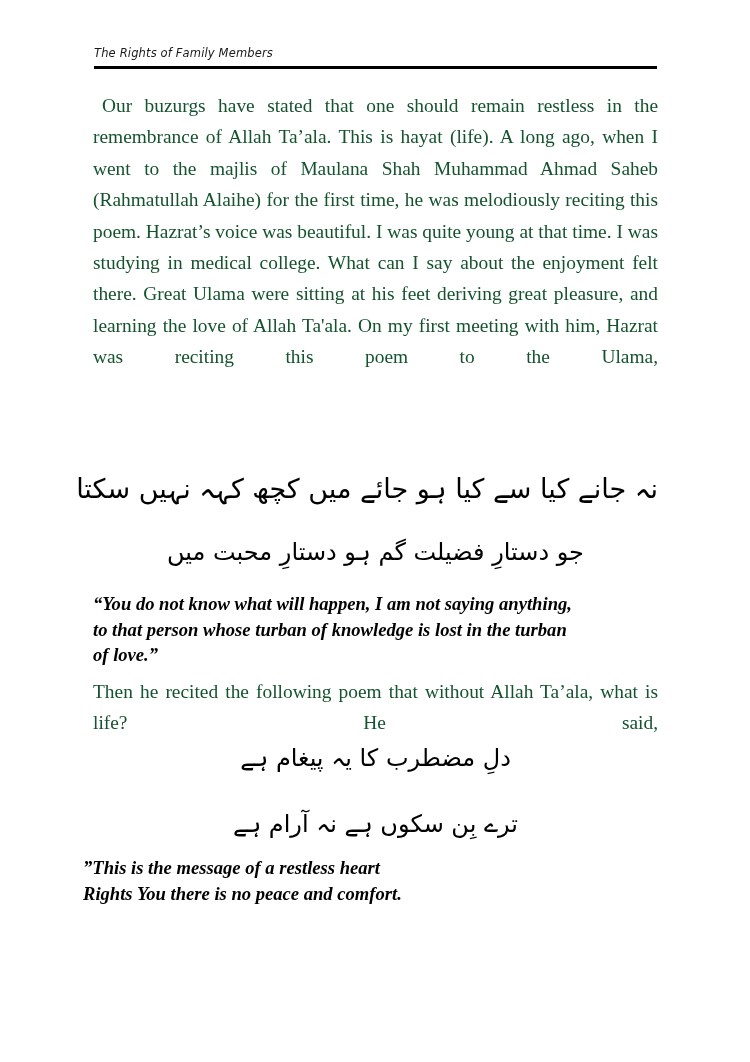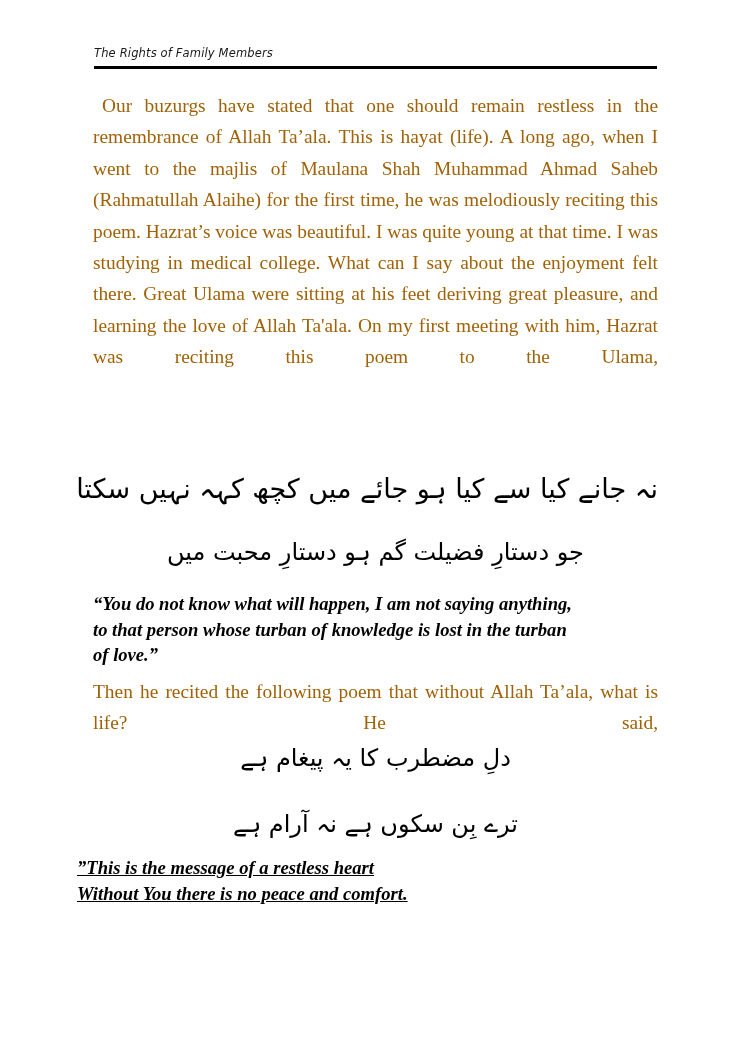--- a/index.html
+++ b/index.html
@@ -49,21 +49,21 @@
     position: absolute;
     left: 93px;
     top: 90px;
     width: 565px;
   }
 
   .body-paragraph {
     font-family: "Liberation Serif", "DejaVu Serif", serif;
     font-size: 19.4px;
     line-height: 31.4px;
-    color: #a16207;
+    color: #14532d;
     text-align: justify;
     text-justify: inter-word;
     margin: 0;
     -webkit-hyphens: none;
     hyphens: none;
   }
 
   .body-paragraph.first-para {
     text-indent: 9px;
   }
@@ -144,24 +144,23 @@
 
   .poem-two-line-2 {
     position: absolute;
     left: 93px;
     top: 802px;
     width: 565px;
   }
 
   .translation-two {
     position: absolute;
-    left: 77px;
+    left: 83px;
     top: 855px;
     width: 565px;
-    text-decoration: underline;
   }
 
   .poem-two-line-3 {
     position: absolute;
     left: 93px;
     top: 922px;
     width: 565px;
     margin-top: 27px;
   }
 
@@ -205,20 +204,20 @@
   <div class="paragraph-two">
     <p class="body-paragraph">Then he recited the following poem that without Allah Ta’ala, what is life? He said,</p>
   </div>
 
   <div class="urdu-line size-md poem-two-line-1">دلِ مضطرب کا یہ پیغام ہے</div>
 
   <div class="urdu-line size-md poem-two-line-2">ترے بِن سکوں ہے نہ آرام ہے</div>
 
   <div class="translation-two">
     <div class="translation">”This is the message of a restless heart</div>
-    <div class="translation">Without You there is no peace and comfort.</div>
+    <div class="translation">Rights You there is no peace and comfort.</div>
   </div>
 
   <div class="urdu-line size-md poem-two-line-3">تڑپنے سے مجھ کو فقط کام ہے</div>
 
   <div class="page-number">52</div>
 
 </div>
 
 </body></html>

